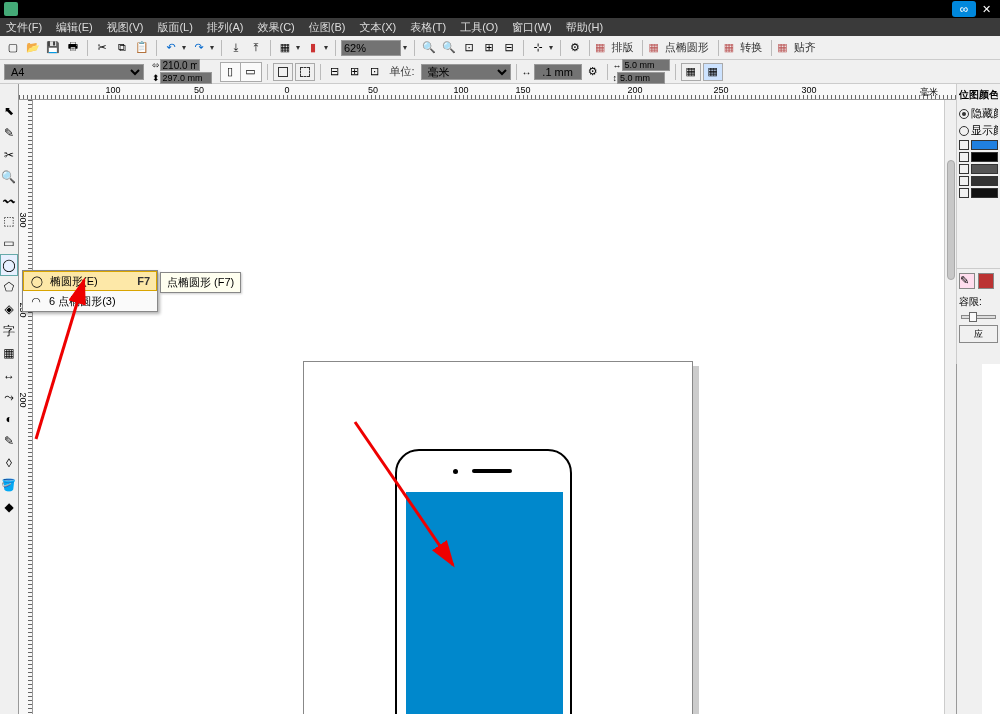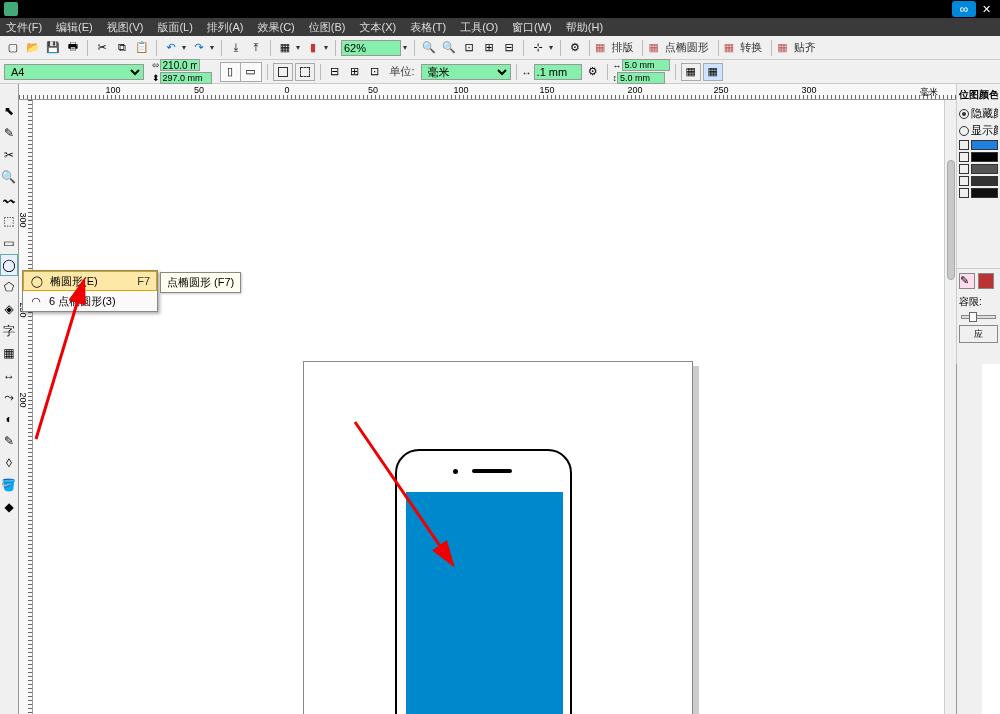--- a/index.html
+++ b/index.html
@@ -12,21 +12,21 @@
 .titlebar .close { width: 14px; color: #fff; margin-left: 6px; }
 
 
 .menubar { height: 18px; background: #3a3a3a; color: #ddd; display: flex; align-items: center; padding: 0 6px; gap: 14px; }
 .menubar span { white-space: nowrap; }
 
 
 .toolbar-row { height: 24px; background: #f0f0f0; border-bottom: 1px solid #ccc; display: flex; align-items: center; padding: 0 4px; gap: 2px; }
 .tb-btn { width: 18px; height: 18px; display: flex; align-items: center; justify-content: center; border: 1px solid transparent; }
 .tb-sep { width: 1px; height: 16px; background: #bbb; margin: 0 3px; }
-.tb-input { height: 16px; border: 1px solid #999; padding: 0 2px; background: #86efac; }
+.tb-input { height: 16px; border: 1px solid #999; padding: 0 2px; background: #737373; }
 .tb-dropdown { width: 6px; font-size: 8px; color: #333; }
 .tb-label { color: #333; padding: 0 4px; }
 .tb-group-btn { display: flex; border: 1px solid #aaa; background: #fafafa; }
 .tb-group-btn > div { width: 20px; height: 18px; border-right: 1px solid #aaa; display: flex; align-items: center; justify-content: center; }
 .tb-group-btn > div:last-child { border: 0; }
 .square-btn { width: 20px; height: 18px; border: 1px solid #aaa; display: flex; align-items: center; justify-content: center; }
 
 
 .ruler-h { position: absolute; top: 84px; left: 19px; right: 0; height: 16px; background: #f8f8f8; border-bottom: 1px solid #999; overflow: hidden; }
 .ruler-h::after { content: ""; position: absolute; inset: 0; background: repeating-linear-gradient(to right, #666 0, #666 1px, transparent 1px, transparent 4px); height: 4px; bottom: 0; top: auto; }
@@ -40,21 +40,21 @@
 
 
 .toolbox { position: absolute; top: 84px; left: 0; width: 19px; bottom: 0; background: #f0f0f0; border-right: 1px solid #999; display: flex; flex-direction: column; }
 .toolbox .tool { width: 18px; height: 22px; display: flex; align-items: center; justify-content: center; font-size: 12px; }
 
 
 .flyout { position: absolute; top: 270px; left: 22px; width: 136px; background: #fafafa; border: 1px solid #888; box-shadow: 2px 2px 3px rgba(0,0,0,.3); z-index: 50; }
 .flyout-row { display: flex; align-items: center; height: 20px; padding: 0 6px; gap: 6px; }
 .flyout-row.sel { background: #fde8a8; border: 1px solid #d9a400; }
 .flyout-row .icon { width: 14px; text-align: center; }
-.flyout-row .shortcut { margin-left: auto; color: #333; }
+.flyout-row .shortcut { margin-left: auto; color: #333; font-weight: bold; }
 .tooltip { position: absolute; top: 272px; left: 160px; background: #fffff0; border: 1px solid #888; padding: 2px 6px; box-shadow: 1px 1px 2px rgba(0,0,0,.2); z-index: 50; }
 
 
 .canvas-area { position: absolute; top: 100px; left: 33px; right: 56px; bottom: 0; background: #fff; overflow: hidden; }
 .page-shadow { position: absolute; top: 266px; left: 276px; width: 390px; height: 540px; background: #ccc; }
 .page { position: absolute; top: 261px; left: 270px; width: 390px; height: 540px; background: #fff; border: 1px solid #888; }
 .phone { position: absolute; top: 349px; left: 362px; width: 177px; height: 350px; border: 2px solid #000; border-radius: 24px; background: #fff; }
 .phone-camera { position: absolute; top: 369px; left: 420px; width: 5px; height: 5px; background: #000; border-radius: 50%; }
 .phone-speaker { position: absolute; top: 369px; left: 439px; width: 40px; height: 4px; background: #000; border-radius: 2px; }
 .phone-screen { position: absolute; top: 392px; left: 373px; width: 157px; height: 300px; background: #0088cc; }
@@ -195,21 +195,21 @@
       <div class="ic-sq" style="border-style:dashed"></div>
     </div>
   <div class="tb-sep"></div>
   <div class="tb-btn">⊟</div>
   <div class="tb-btn">⊞</div>
   <div class="tb-btn">⊡</div>
   <span class="tb-label">单位:</span>
   <select class="tb-input" style="width:90px"><option>毫米</option></select>
   <div class="tb-sep"></div>
   <span style="font-size:10px">↔</span>
-    <input class="tb-input" style="width: 48px;" value=".1 mm">
+    <input class="tb-input" style="width: 48px; text-align: center;" value=".1 mm">
   <div class="tb-btn">⚙</div>
   <div class="tb-sep"></div>
   <div style="display:flex;flex-direction:column;gap:1px">
     <div style="display:flex;align-items:center">
         <span style="font-size:9px">↔</span>
         <input class="tb-input" style="width: 48px; height: 12px; font-size: 9px;" value="5.0 mm">
       </div>
     <div style="display:flex;align-items:center">
         <span style="font-size:9px">↕</span>
         <input class="tb-input" style="width: 48px; height: 12px; font-size: 9px;" value="5.0 mm">
@@ -219,21 +219,21 @@
   <div class="square-btn">▦</div>
   <div class="square-btn" style="background:#cde3ff">▦</div>
 </div>
 
 <div class="ruler-h" id="rulerh">
     <span class="label" style="left: 94px;">100</span>
     <span class="label" style="left: 180px;">50</span>
     <span class="label" style="left: 268px;">0</span>
     <span class="label" style="left: 354px;">50</span>
     <span class="label" style="left: 442px;">100</span>
-    <span class="label" style="left: 528px;">150</span>
+    <span class="label" style="left: 504px;">150</span>
     <span class="label" style="left: 616px;">200</span>
     <span class="label" style="left: 702px;">250</span>
     <span class="label" style="left: 790px;">300</span>
   </div>
 <span class="units-label">毫米</span>
 
 <div class="toolbox">
   <div style="height:16px"></div>
   <div class="tool">⬉</div>
   <div class="tool">✎</div>

